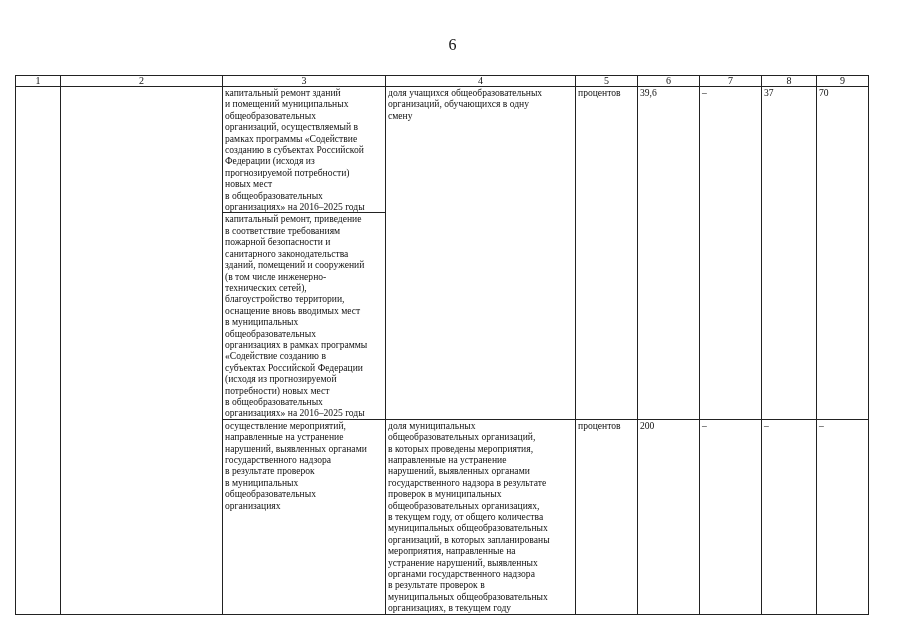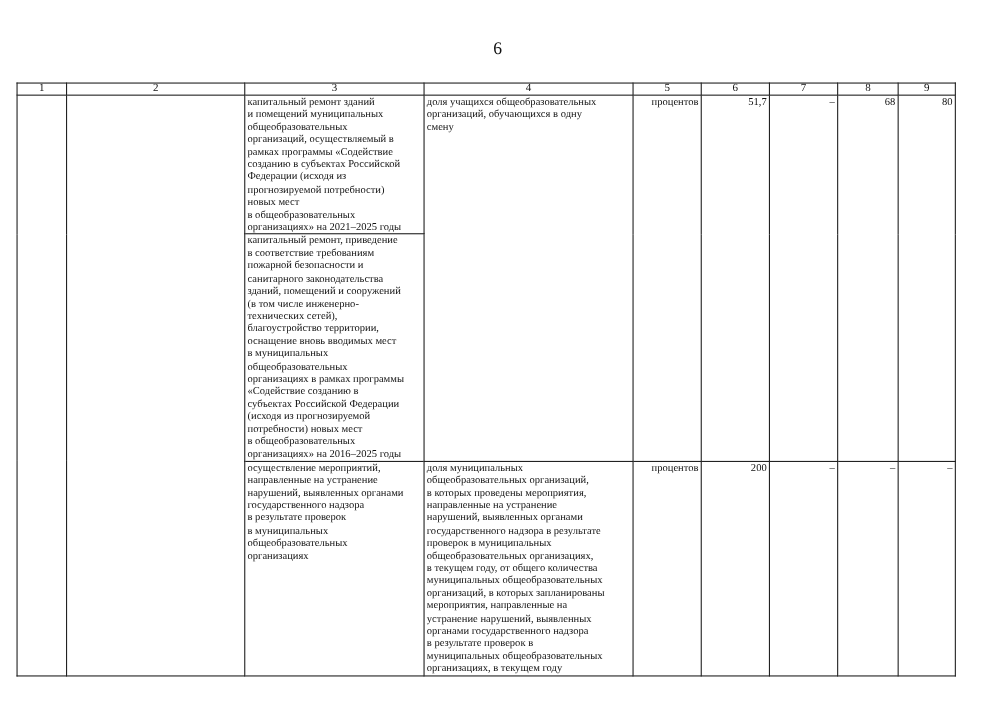--- a/index.html
+++ b/index.html
@@ -4,21 +4,21 @@
 <style>
   html, body { margin:0; padding:0; background:#ffffff; }
   body { width:905px; height:640px; position:relative; overflow:hidden;
          font-family:"Liberation Serif", serif; color:#111; }
   .page-num { position:absolute; left:0; width:905px; top:36px; text-align:center;
               font-size:16px; }
   table.doc { position:absolute; left:15px; top:75px; border-collapse:collapse;
               table-layout:fixed; width:853px; font-size:9.6px; line-height:11.4px; }
   table.doc td { border:1px solid #222; vertical-align:top; padding:0 2px; overflow:hidden; }
   table.doc tr.hdr td { text-align:center; height:10px; line-height:10px; font-size:10px; padding:0; }
-  .c { text-align:right; }
+  .c { text-align:left; }
   .txt { white-space:pre-line; }
 </style>
 </head>
 <body>
 
 <div class="page-num">6</div>
 
 <table class="doc">
   <colgroup>
     <col style="width:45px">
@@ -49,29 +49,29 @@
     <td class="txt">капитальный ремонт зданий
 и помещений муниципальных
 общеобразовательных
 организаций, осуществляемый в
 рамках программы «Содействие
 созданию в субъектах Российской
 Федерации (исходя из
 прогнозируемой потребности)
 новых мест
 в общеобразовательных
-организациях» на 2021–2025 годы</td>
+организациях» на 2016–2025 годы</td>
     <td rowspan="2" class="txt">доля учащихся общеобразовательных
 организаций, обучающихся в одну
 смену</td>
     <td rowspan="2" class="c">процентов</td>
-    <td rowspan="2" class="c">51,7</td>
+    <td rowspan="2" class="c">39,6</td>
     <td rowspan="2" class="c">–</td>
-    <td rowspan="2" class="c">68</td>
-    <td rowspan="2" class="c">80</td>
+    <td rowspan="2" class="c">37</td>
+    <td rowspan="2" class="c">70</td>
   </tr>
   <tr style="height:198px">
     <td class="txt">капитальный ремонт, приведение
 в соответствие требованиям
 пожарной безопасности и
 санитарного законодательства
 зданий, помещений и сооружений
 (в том числе инженерно-
 технических сетей),
 благоустройство территории,

